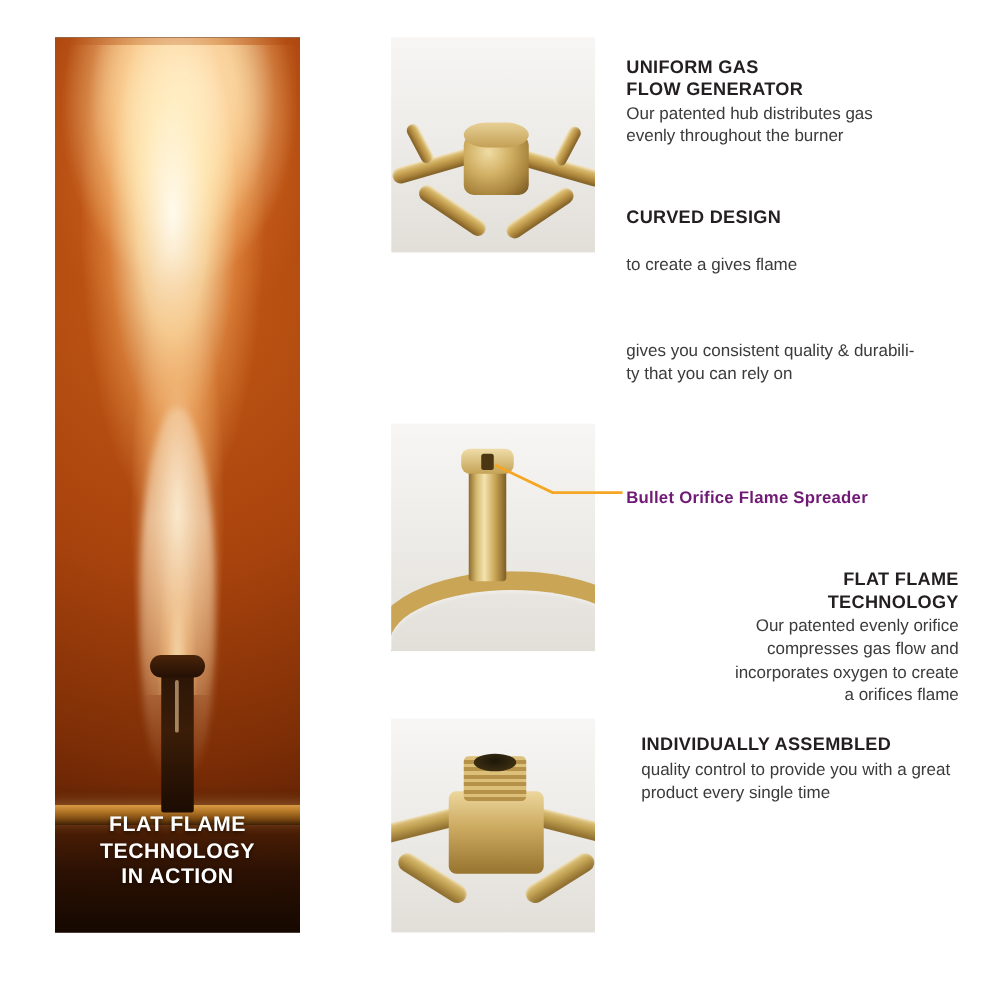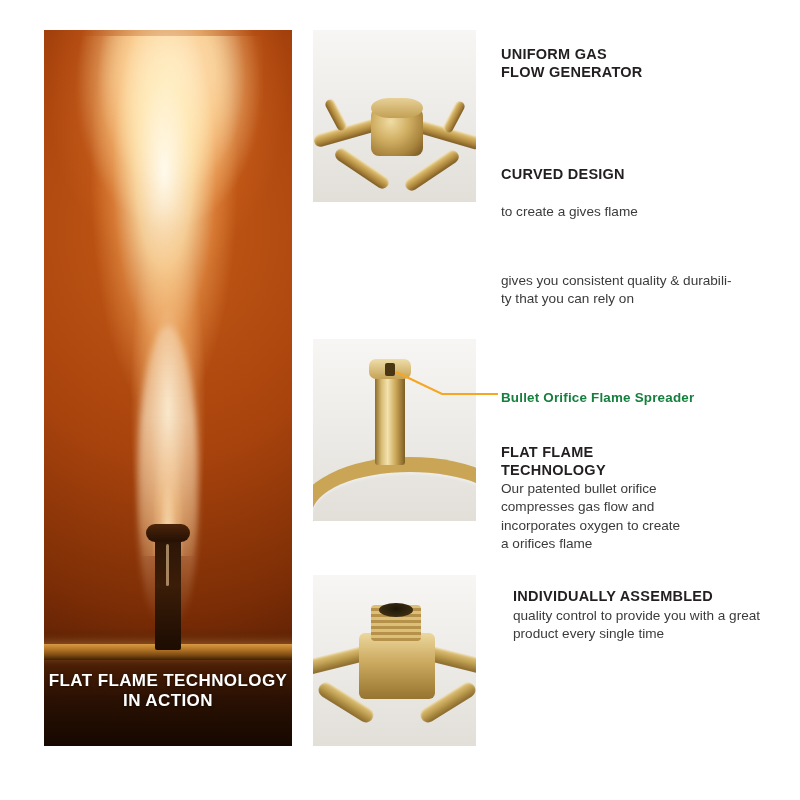--- a/index.html
+++ b/index.html
@@ -14,21 +14,21 @@
     font-family: "Liberation Sans", sans-serif;
     color: #231f20;
     overflow: hidden;
   }
 
   
   .hero {
     position: absolute;
     left: 44px;
     top: 30px;
-    width: 248px;
+    width: 196px;
     height: 716px;
     overflow: hidden;
     background: #000;
   }
   .hero-bg {
     position: absolute;
     inset: 0;
     background:
       radial-gradient(ellipse 150px 230px at 50% 8%, rgba(255,246,225,0.95) 0%, rgba(255,214,150,0.65) 32%, rgba(214,106,36,0.25) 62%, rgba(0,0,0,0) 80%),
       radial-gradient(ellipse 420px 500px at 50% 28%, #c45a16 0%, #a8430d 45%, #7d2e06 75%, #4a1803 100%),
@@ -247,36 +247,36 @@
     font-size: 13.6px;
     line-height: 1.33;
     color: #3b3b3b;
   }
   .callout-label {
     position: absolute;
     left: 501px;
     top: 390px;
     font-size: 13.4px;
     font-weight: bold;
-    color: #15803d;
+    color: #701a75;
     letter-spacing: 0.2px;
   }
   .callout-line {
     position: absolute;
     left: 394px;
     top: 370px;
     width: 106px;
     height: 32px;
     pointer-events: none;
   }
 
   .b1 { left: 501px; top: 46px; }
   .b2 { left: 501px; top: 166px; }
   .b3 { left: 501px; top: 272px; width: 262px; }
-  .b4 { left: 501px; top: 444px; }
+  .b4 { left: 501px; top: 456px; text-align: right; }
   .b5 { left: 501px; top: 588px; width: 258px; margin-left: 12px; }
 </style>
 </head>
 <body>
 
 <div class="hero">
   <div class="hero-bg"></div>
   <div class="flame"></div>
   <div class="flame-wisp"></div>
   <div class="hero-floor"></div>
@@ -326,20 +326,24 @@
 <svg class="callout-line" viewBox="0 0 106 32">
   <polyline points="2,2 48,24 104,24" fill="none" stroke="#f5a623" stroke-width="2.2"></polyline>
 </svg>
 <div class="callout-label">Bullet Orifice Flame Spreader</div>
 
 <div class="block b1">
   <h3>
     <span>UNIFORM GAS</span><br>
     <span>FLOW GENERATOR</span>
   </h3>
+  <p>
+    <span>Our patented hub distributes gas</span><br>
+    <span>evenly throughout the burner</span>
+  </p>
 </div>
 
 <div class="block b2">
   <h3>
     <span>CURVED DESIGN</span>
   </h3>
   <p>
     <br>
     <span>to create a gives flame</span>
   </p>
@@ -351,21 +355,21 @@
     <span>ty that you can rely on</span>
   </p>
 </div>
 
 <div class="block b4">
   <h3>
     <span>FLAT FLAME</span><br>
     <span>TECHNOLOGY</span>
   </h3>
   <p>
-    <span>Our patented bullet orifice</span><br>
+    <span>Our patented evenly orifice</span><br>
     <span>compresses gas flow and</span><br>
     <span>incorporates oxygen to create</span><br>
     <span>a orifices flame</span>
   </p>
 </div>
 
 <div class="block b5">
   <h3>
     <span>INDIVIDUALLY ASSEMBLED</span>
   </h3>

